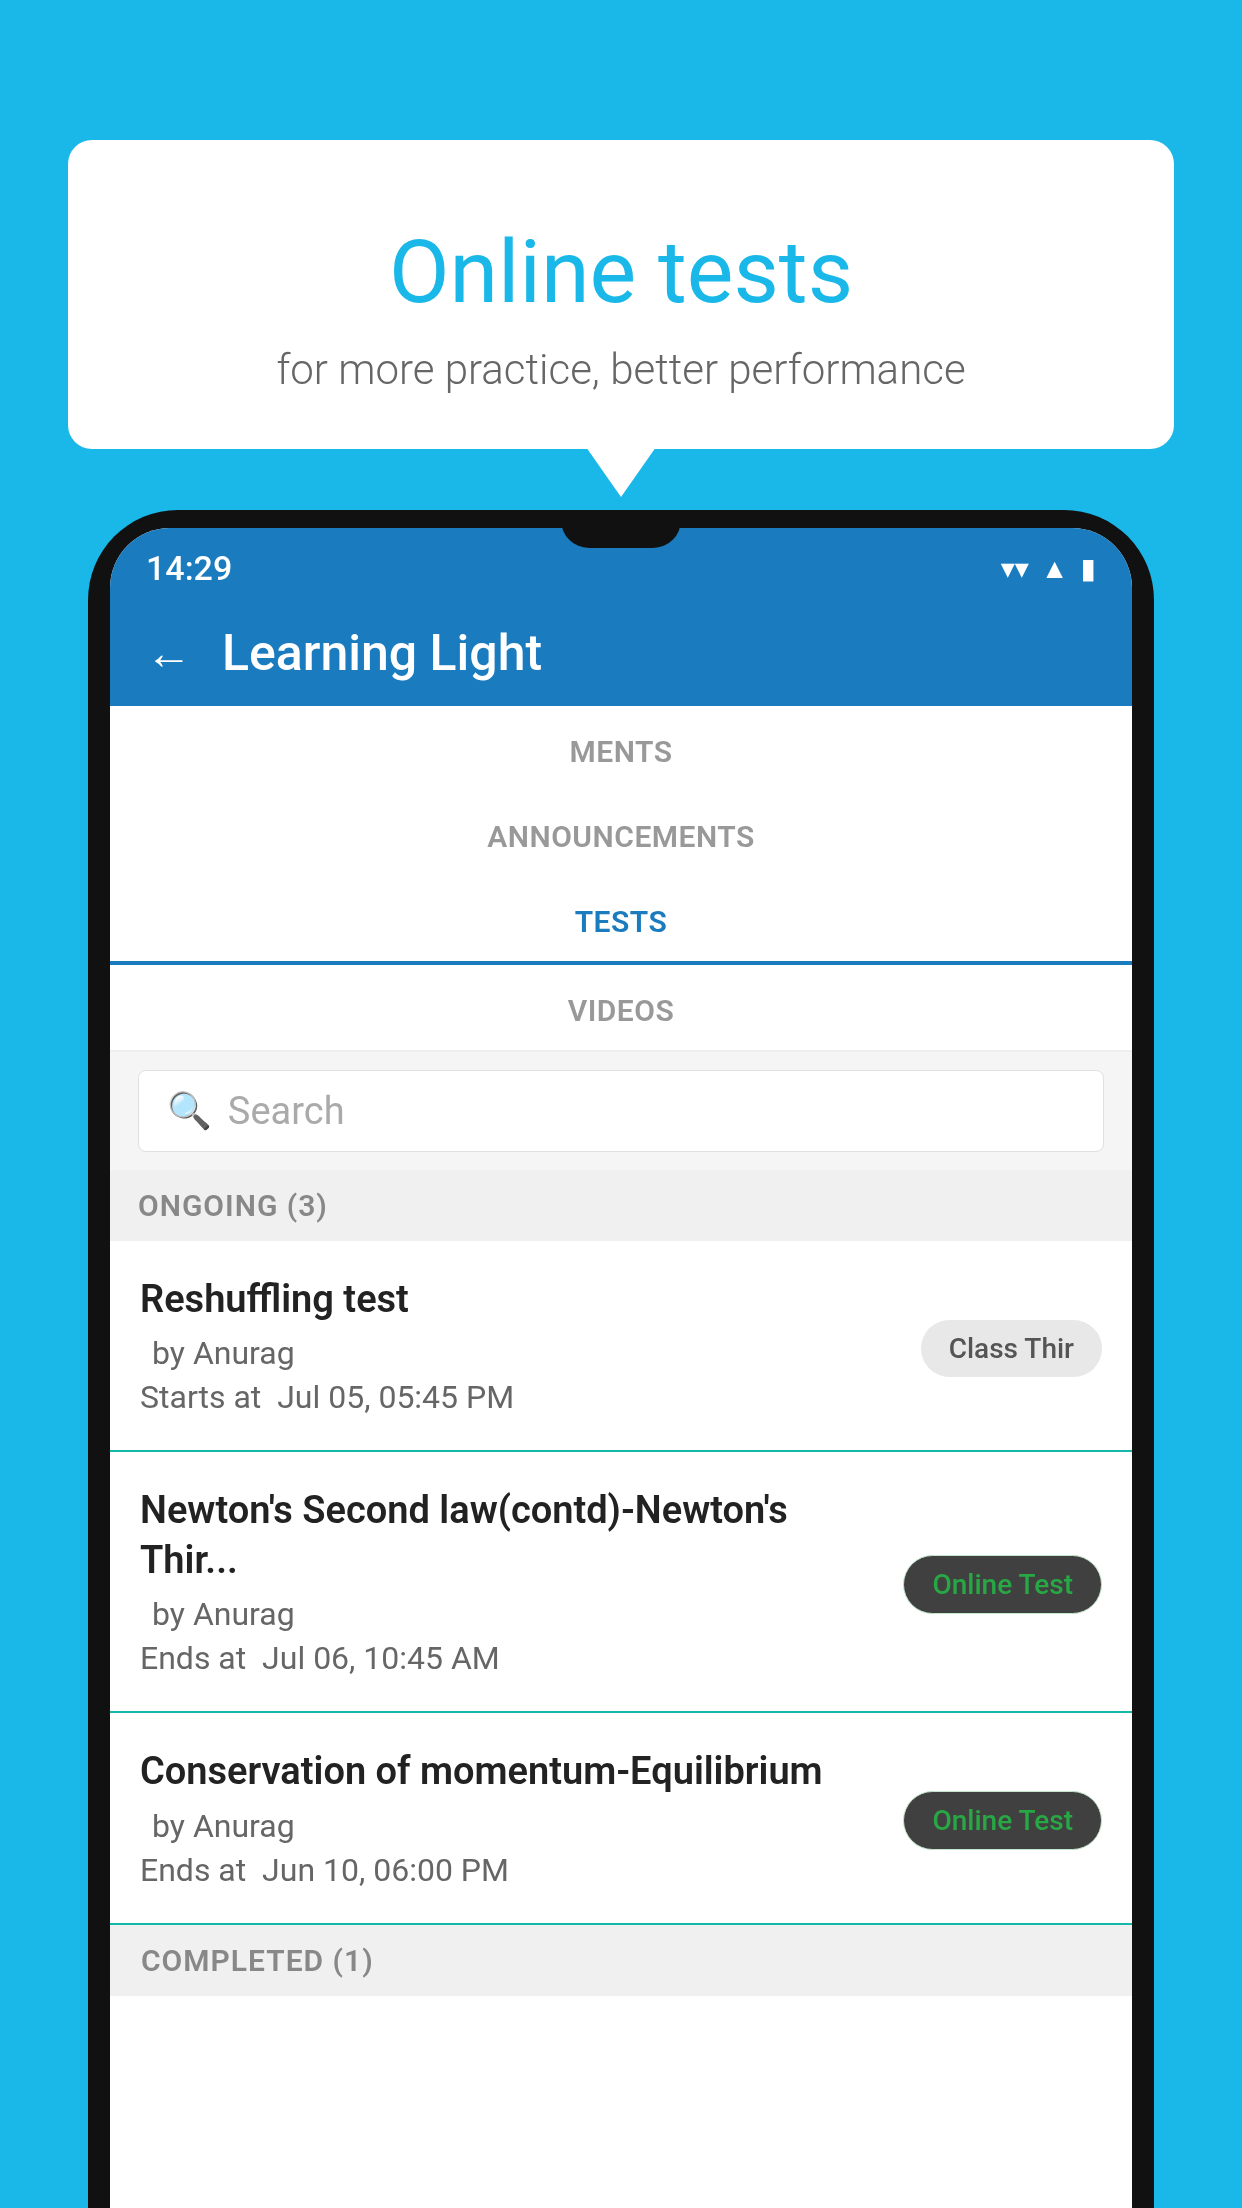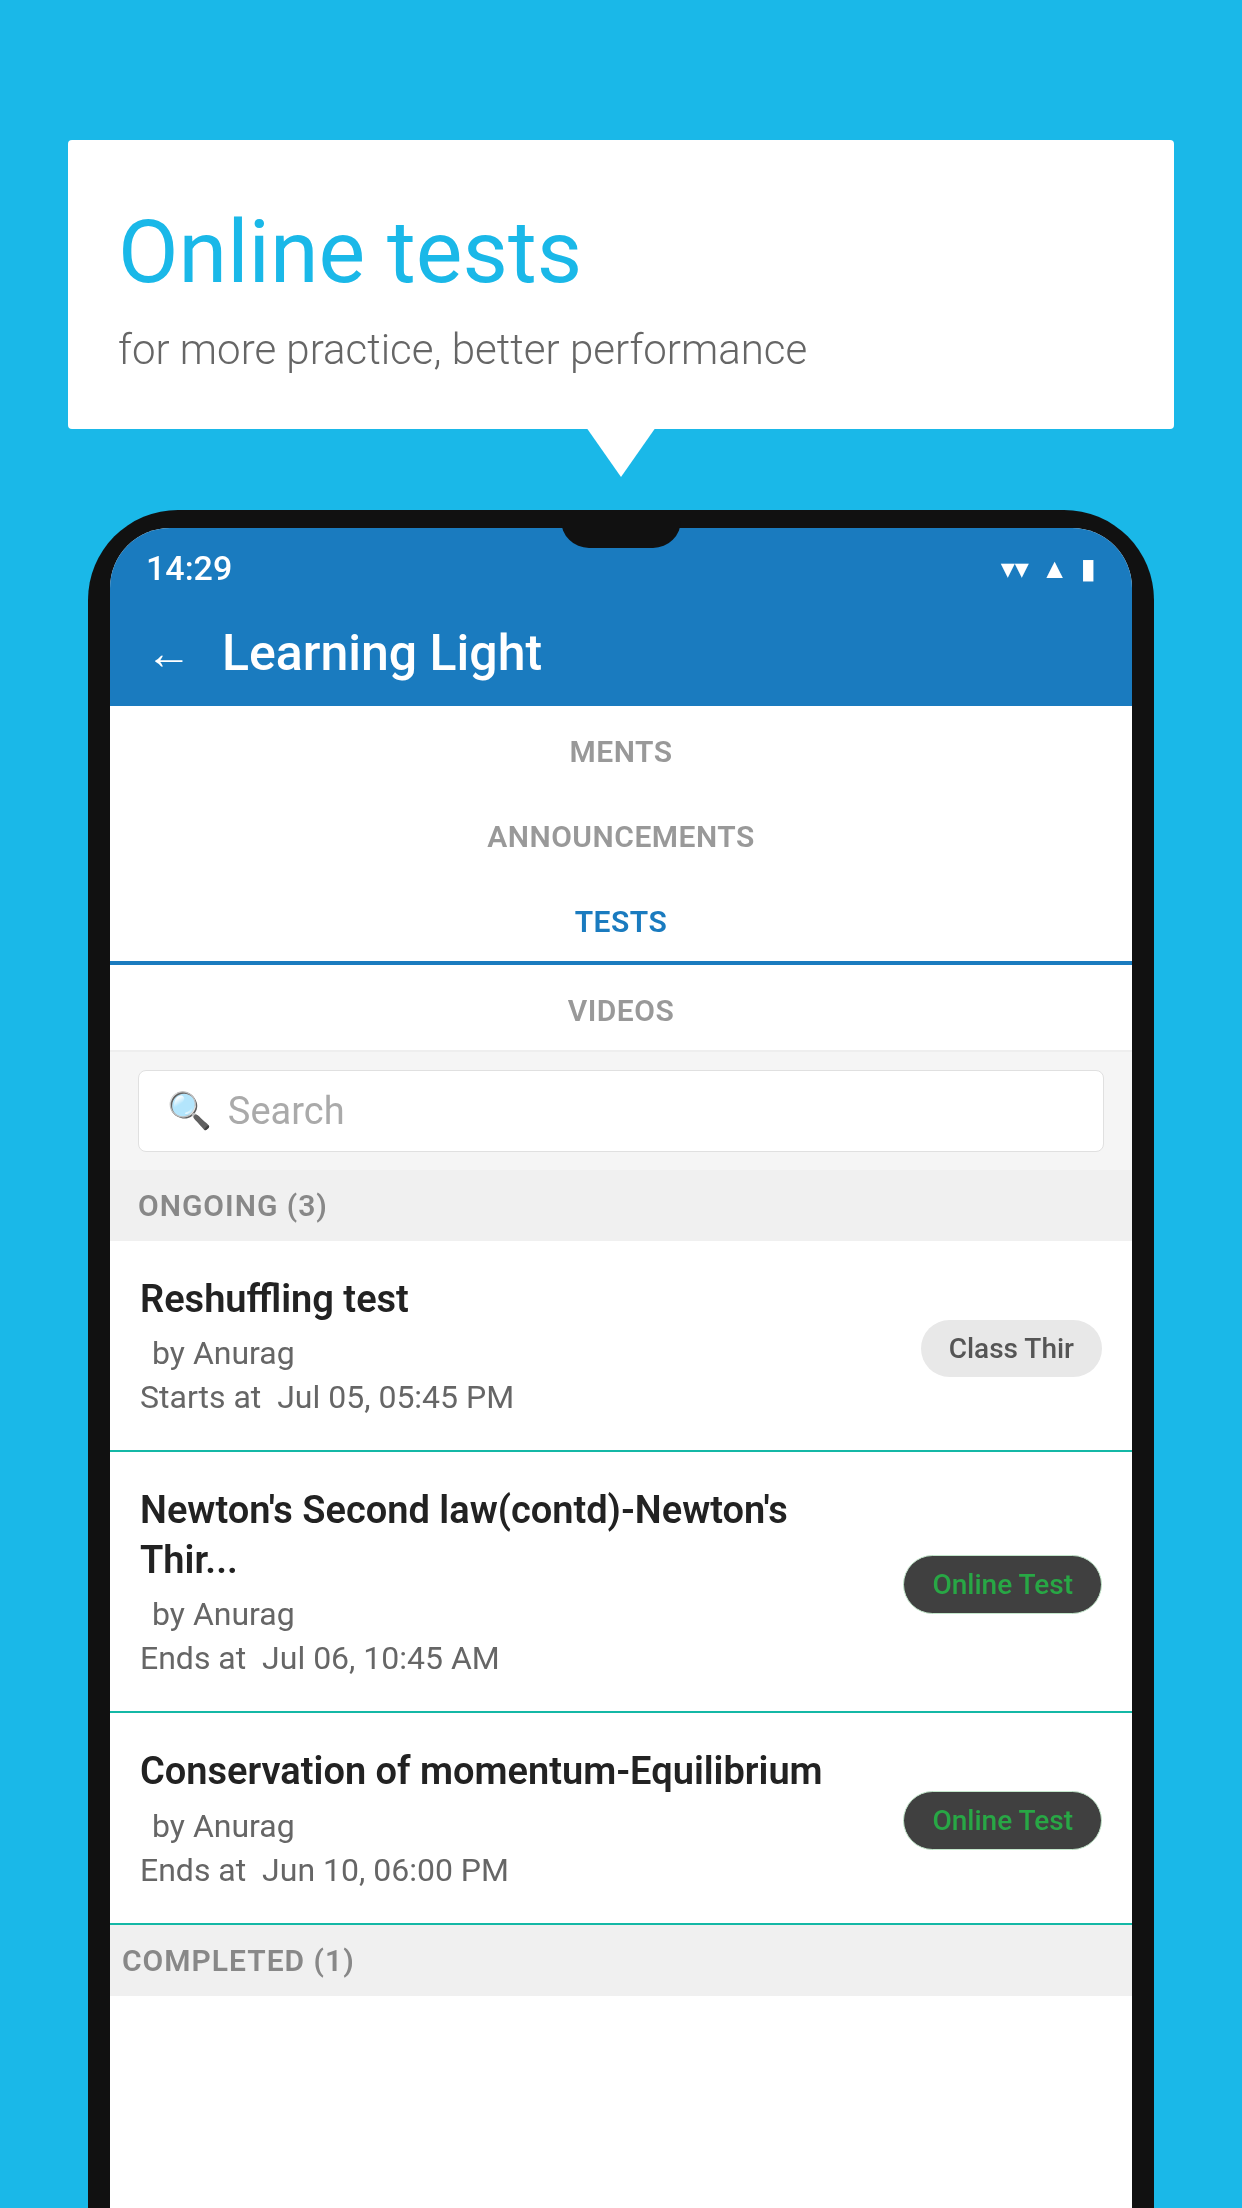--- a/index.html
+++ b/index.html
@@ -13,22 +13,23 @@
       position: relative;
     }
 
     
     .speech-bubble {
       position: absolute;
       top: 140px;
       left: 68px;
       right: 68px;
       background: white;
-      border-radius: 4px;
-      padding: 60px 50px 55px;
+      border-radius: 24px;
+      padding: 80px 50px 55px;
+      text-align: center;
     }
     .speech-bubble::after {
       content: '';
       position: absolute;
       bottom: -48px;
       left: 50%;
       transform: translateX(-50%);
       width: 0;
       height: 0;
       border-left: 35px solid transparent;
@@ -245,21 +246,21 @@
 
     .badge-online {
       background: #404040;
       color: #28a745;
       border: 1px solid #c3e6cb;
     }
 
     
     .completed-header {
       background: #f0f0f0;
-      padding: 18px 12px;
+      padding: 18px 31px;
       font-size: 30px;
       font-weight: 600;
       color: #888;
       letter-spacing: 1px;
     }
   </style>
 </head>
 <body>
 
 <div class="speech-bubble">

